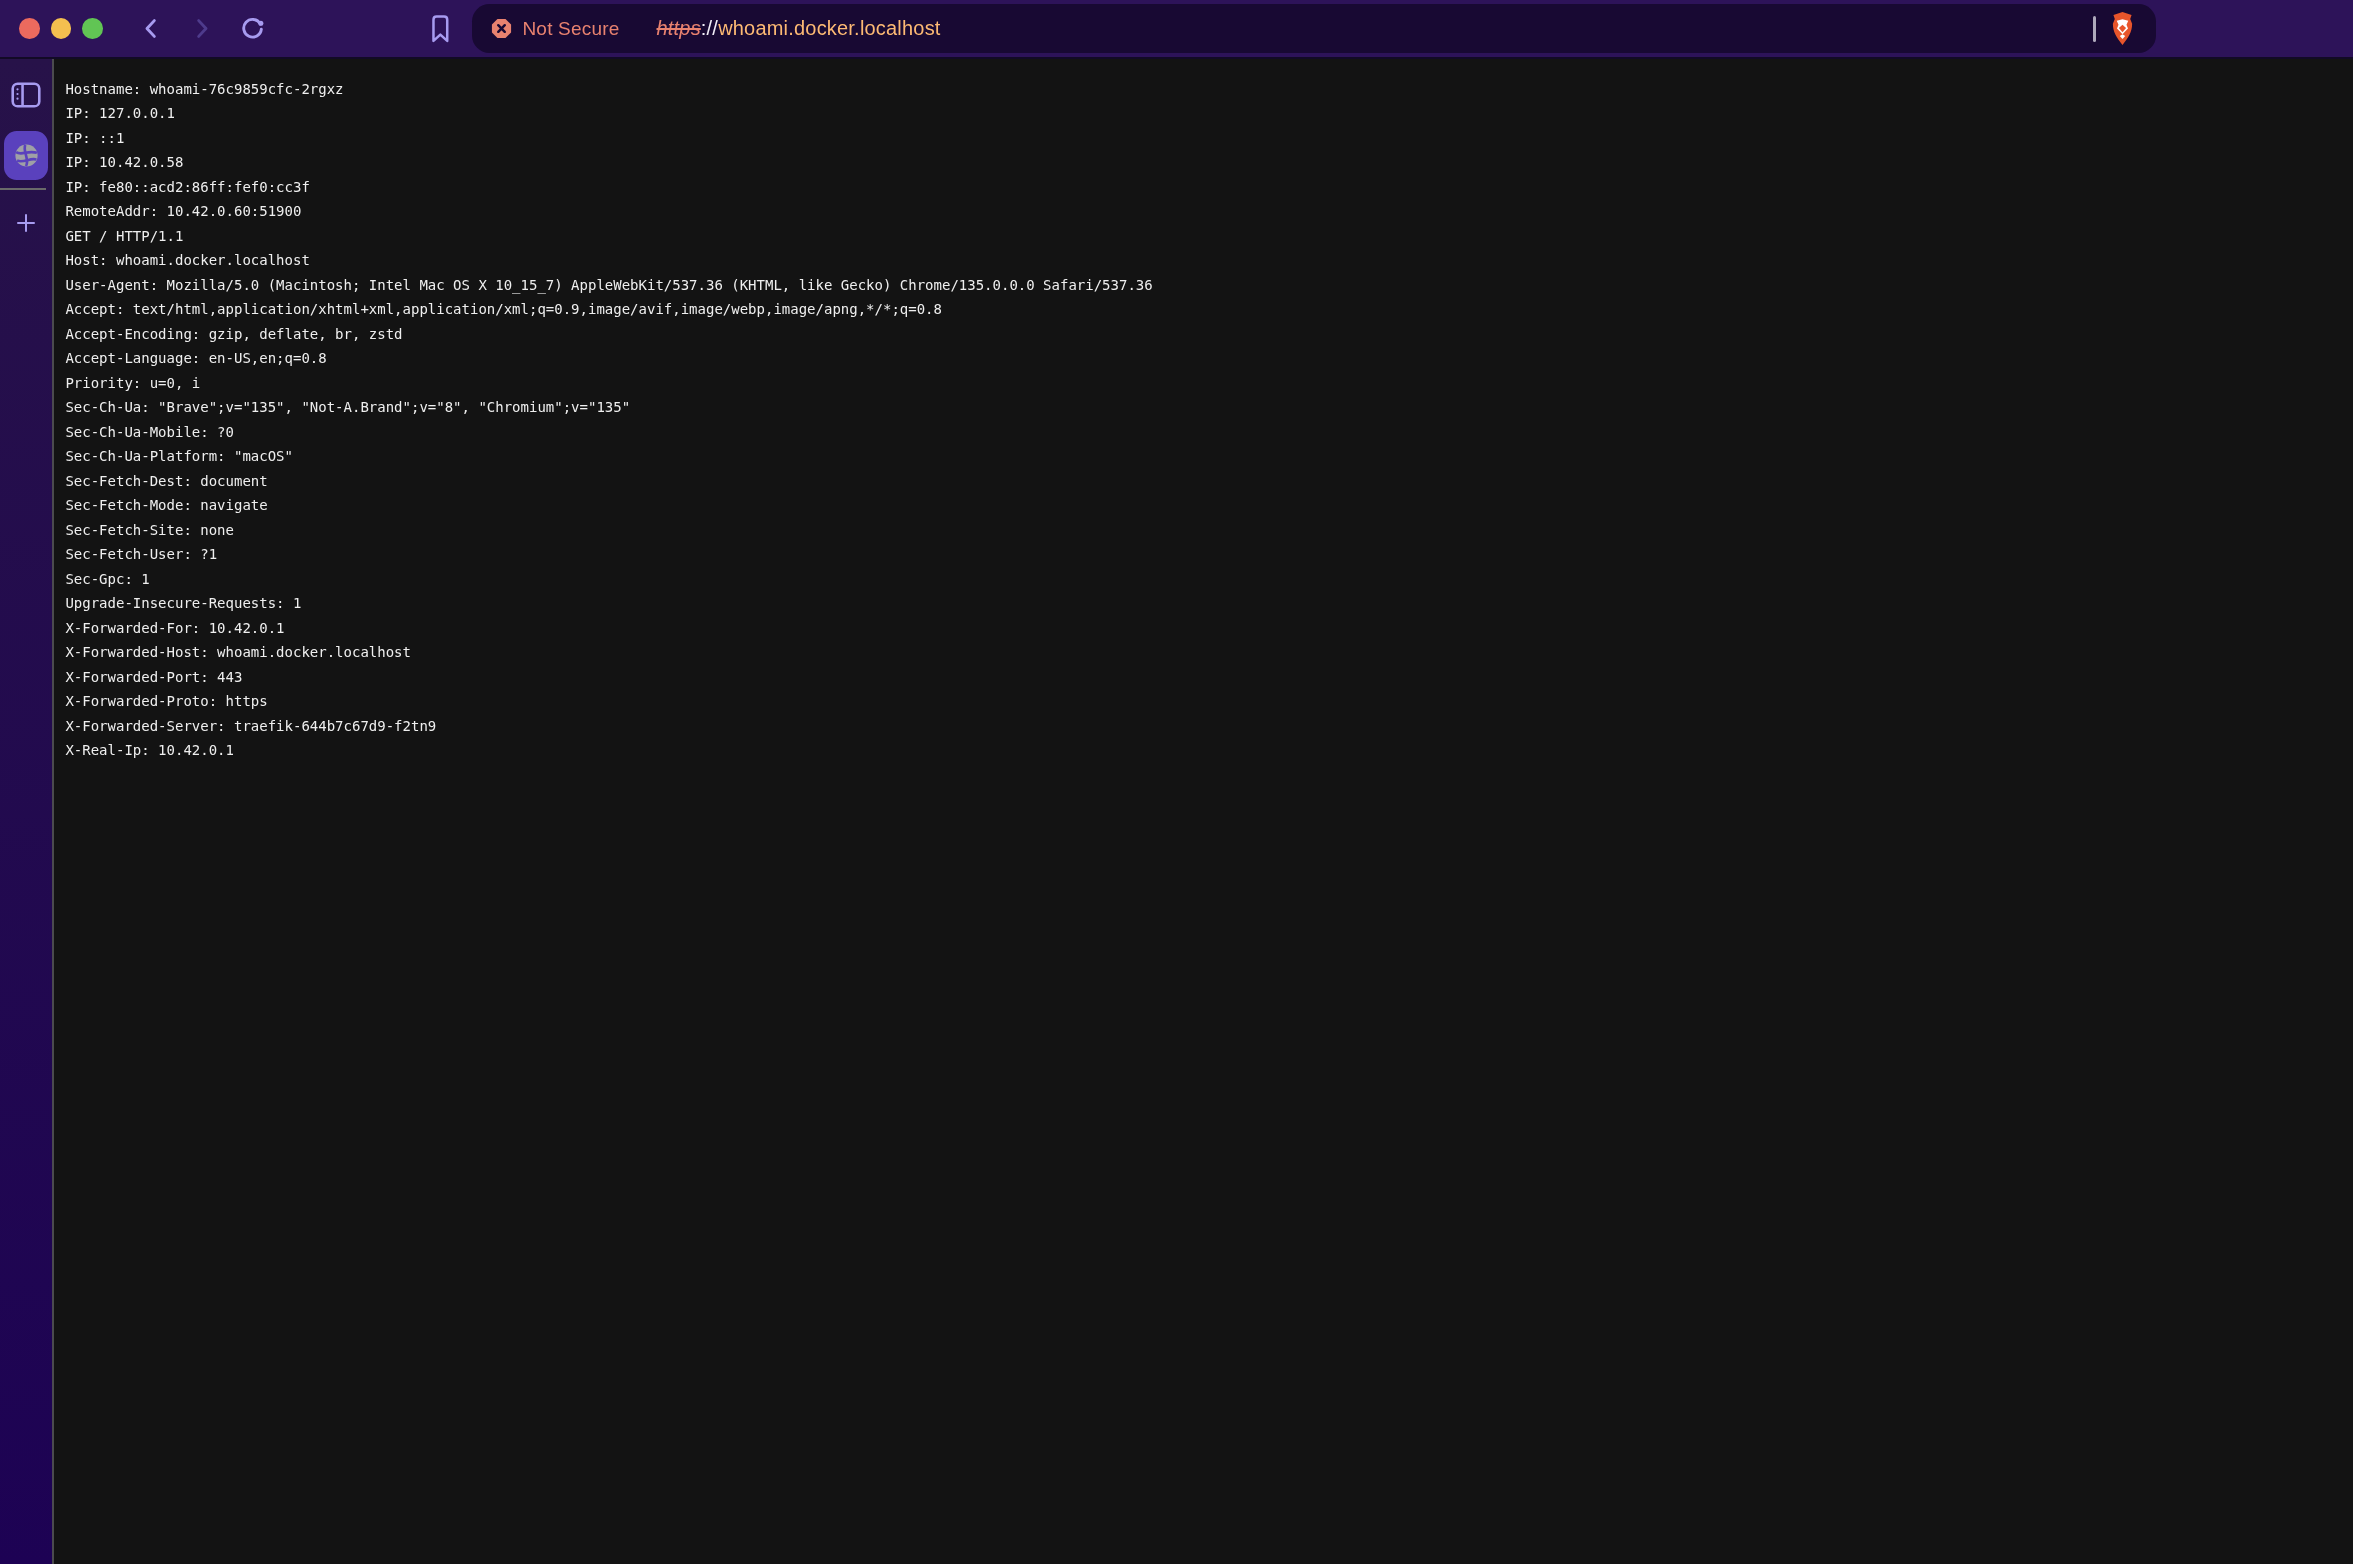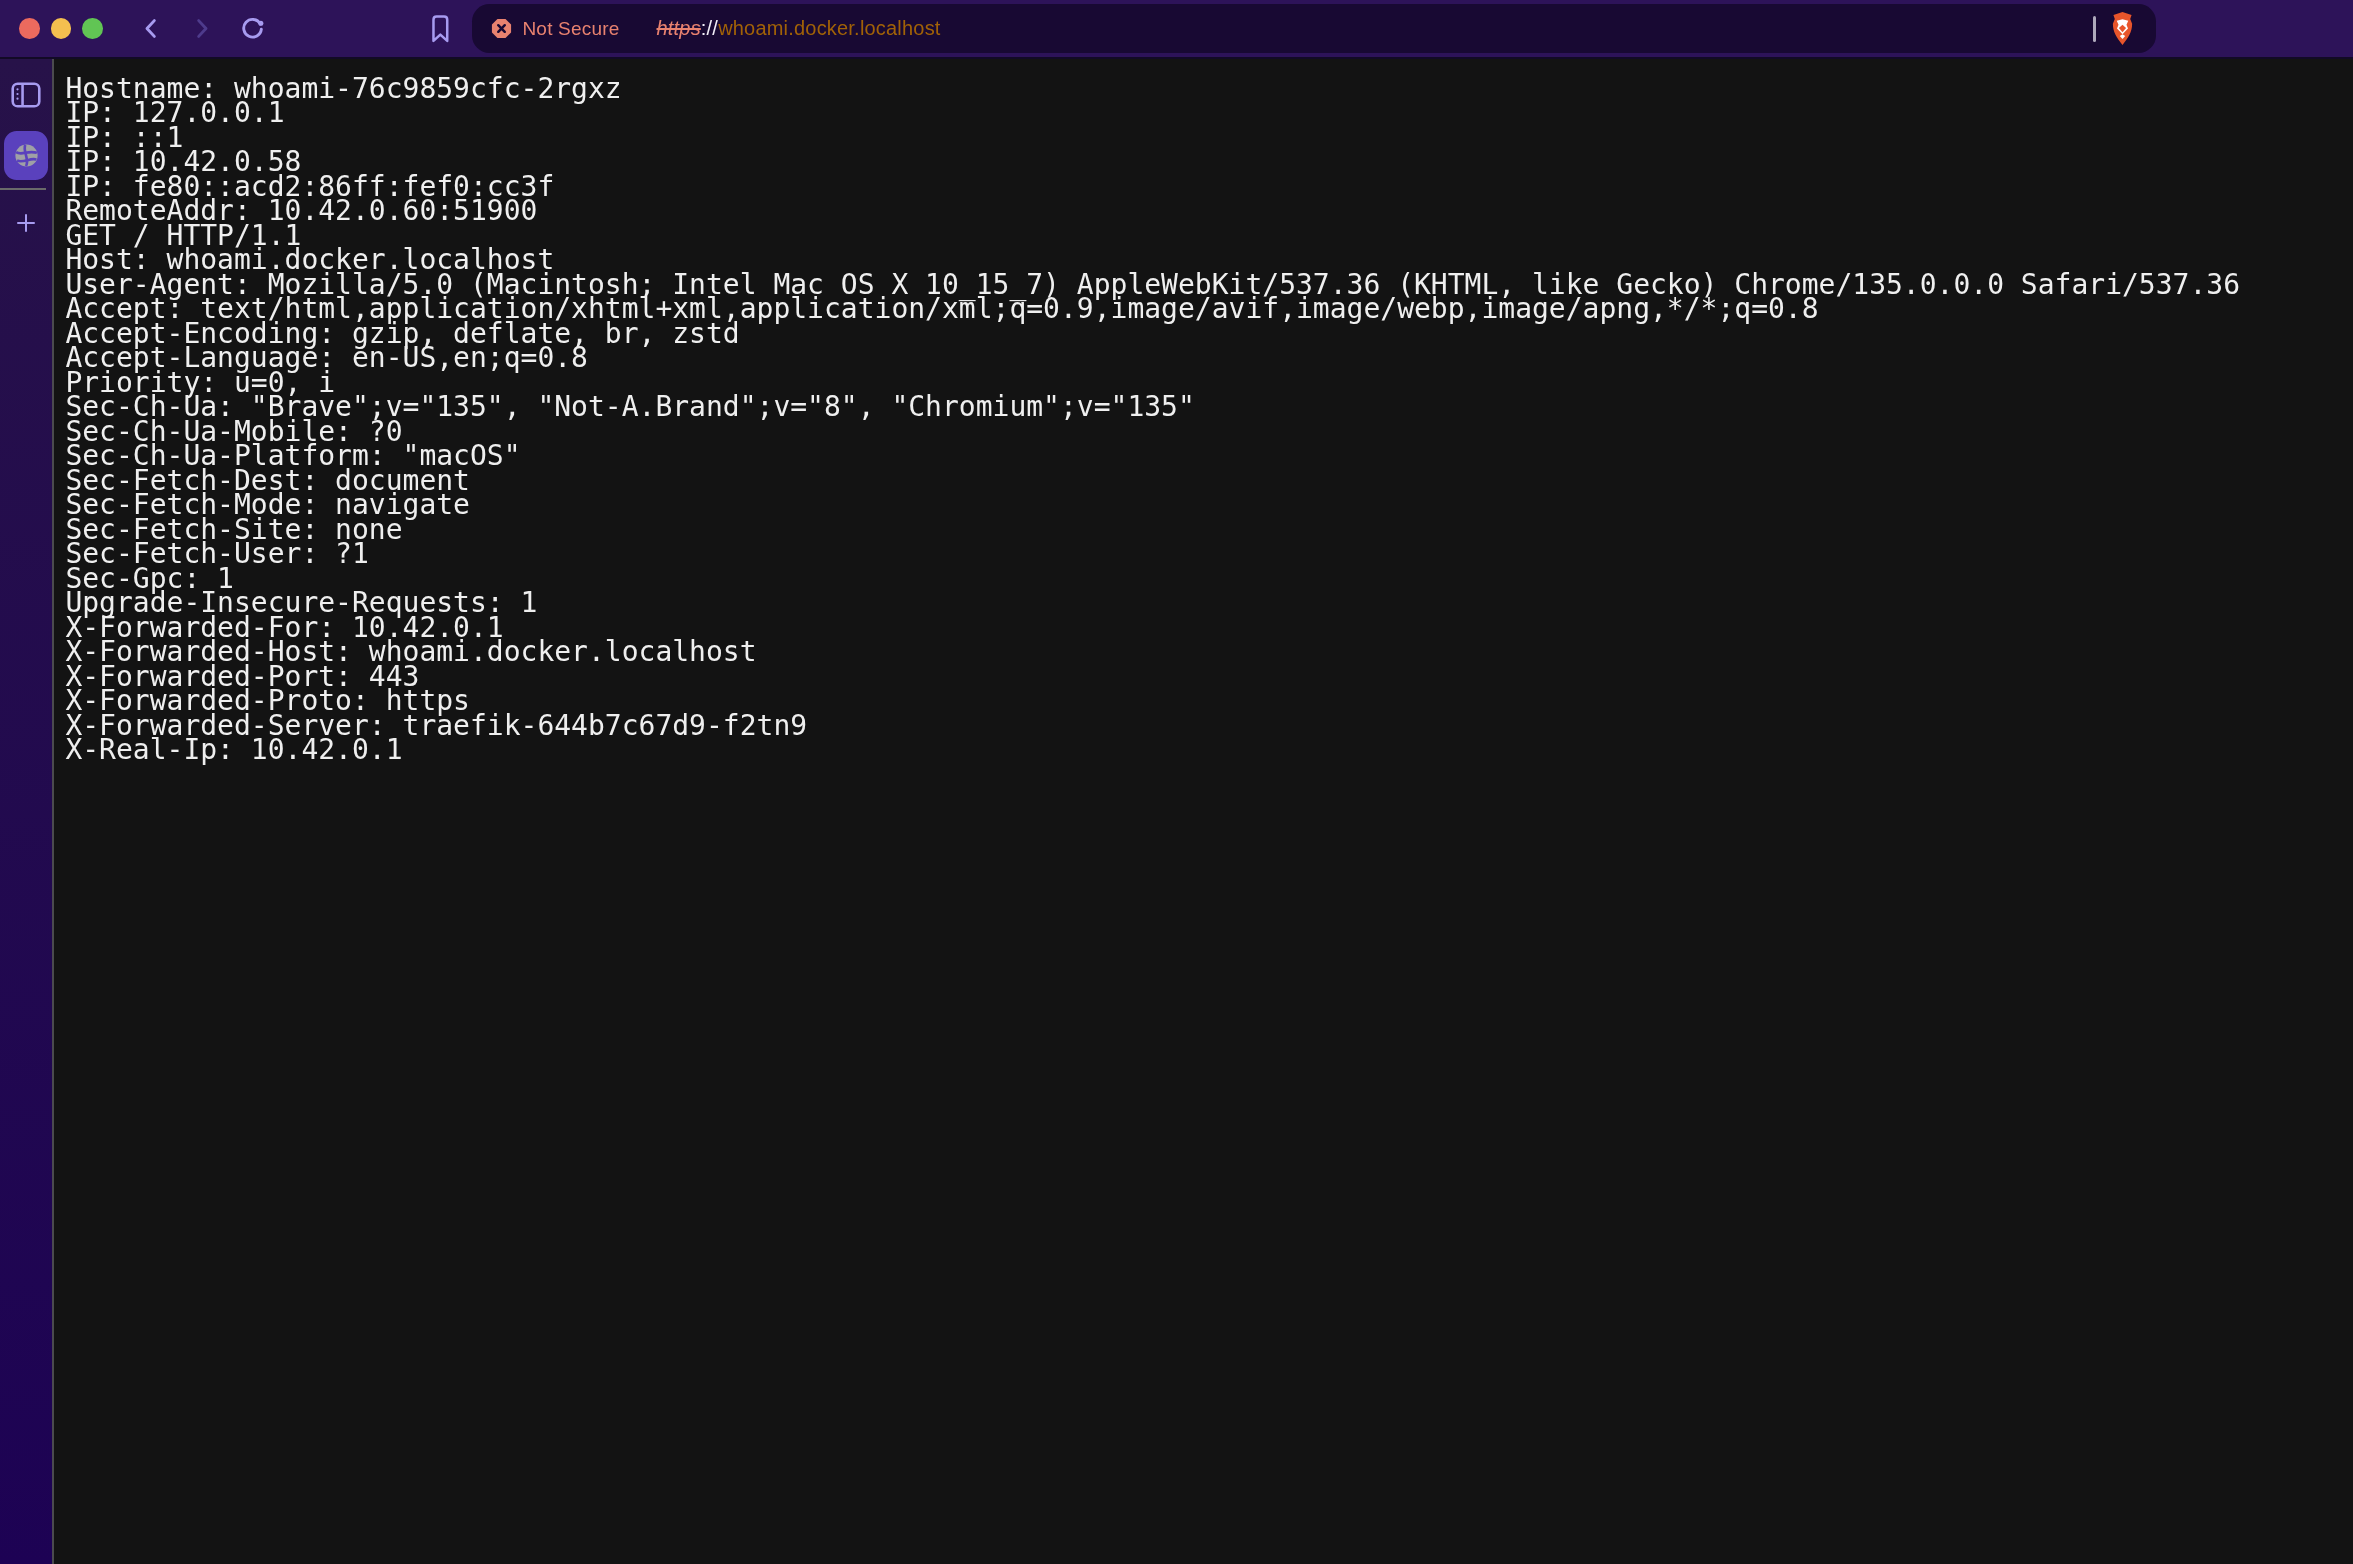--- a/index.html
+++ b/index.html
@@ -35,21 +35,21 @@
     width: 1684px; height: 49px;
     background: #180933;
     border-radius: 17.5px;
     display: flex; align-items: center;
     padding: 0 17.5px; box-sizing: border-box; text-align: right;
   }
   .not-secure-label { color: #e8826f; font-size: 19px; margin-left: 9.5px; letter-spacing: 0.2px; }
   .url-text { margin-left: 37px; font-size: 20px; letter-spacing: 0.2px; white-space: nowrap; }
   .url-scheme { color: #e8826f; text-decoration: line-through; text-decoration-thickness: 1.6px; font-style: italic; }
   .url-sep { color: #f2eff8; }
-  .url-host { color: #a16207; }
+  .url-host { color: #fdba74; }
   .urlbar-spacer { flex: 1; }
   .urlbar-divider { width: 2.4px; height: 26px; background: #c9c6d4; border-radius: 1.6px; opacity: 0.85; }
   .brave-btn { margin-left: 10.3px; width: 33px; height: 37px; display: flex; align-items: center; justify-content: center; }
 
   
   .main { flex: 1; display: flex; min-height: 0; }
   .sidebar {
     width: 52px; flex: 0 0 52px;
     background: linear-gradient(#271249, #1d0254);
     position: relative;
@@ -64,21 +64,21 @@
   .sidebar-hr { position: absolute; left: 0; top: 129px; width: 46px; height: 2.4px; background: #6a6a6a; }
   .new-tab-btn { position: absolute; left: 13.5px; top: 151px; width: 25.4px; height: 25.4px; display: flex; align-items: center; justify-content: center; }
 
   .main-divider { width: 2.4px; flex: 0 0 2.4px; background: #4b4b4e; }
 
   .content { flex: 1; background: #131313; overflow: hidden; }
   .content pre {
     margin: 0;
     padding: 17.5px 0 0 11px;
     font-family: "DejaVu Sans Mono", monospace;
-    font-size: 28px;
+    font-size: 14px;
     line-height: 24.5px;
     color: #efefef;
     white-space: pre;
   }
 
   svg { display: block; }
 </style>
 </head>
 <body>
 

